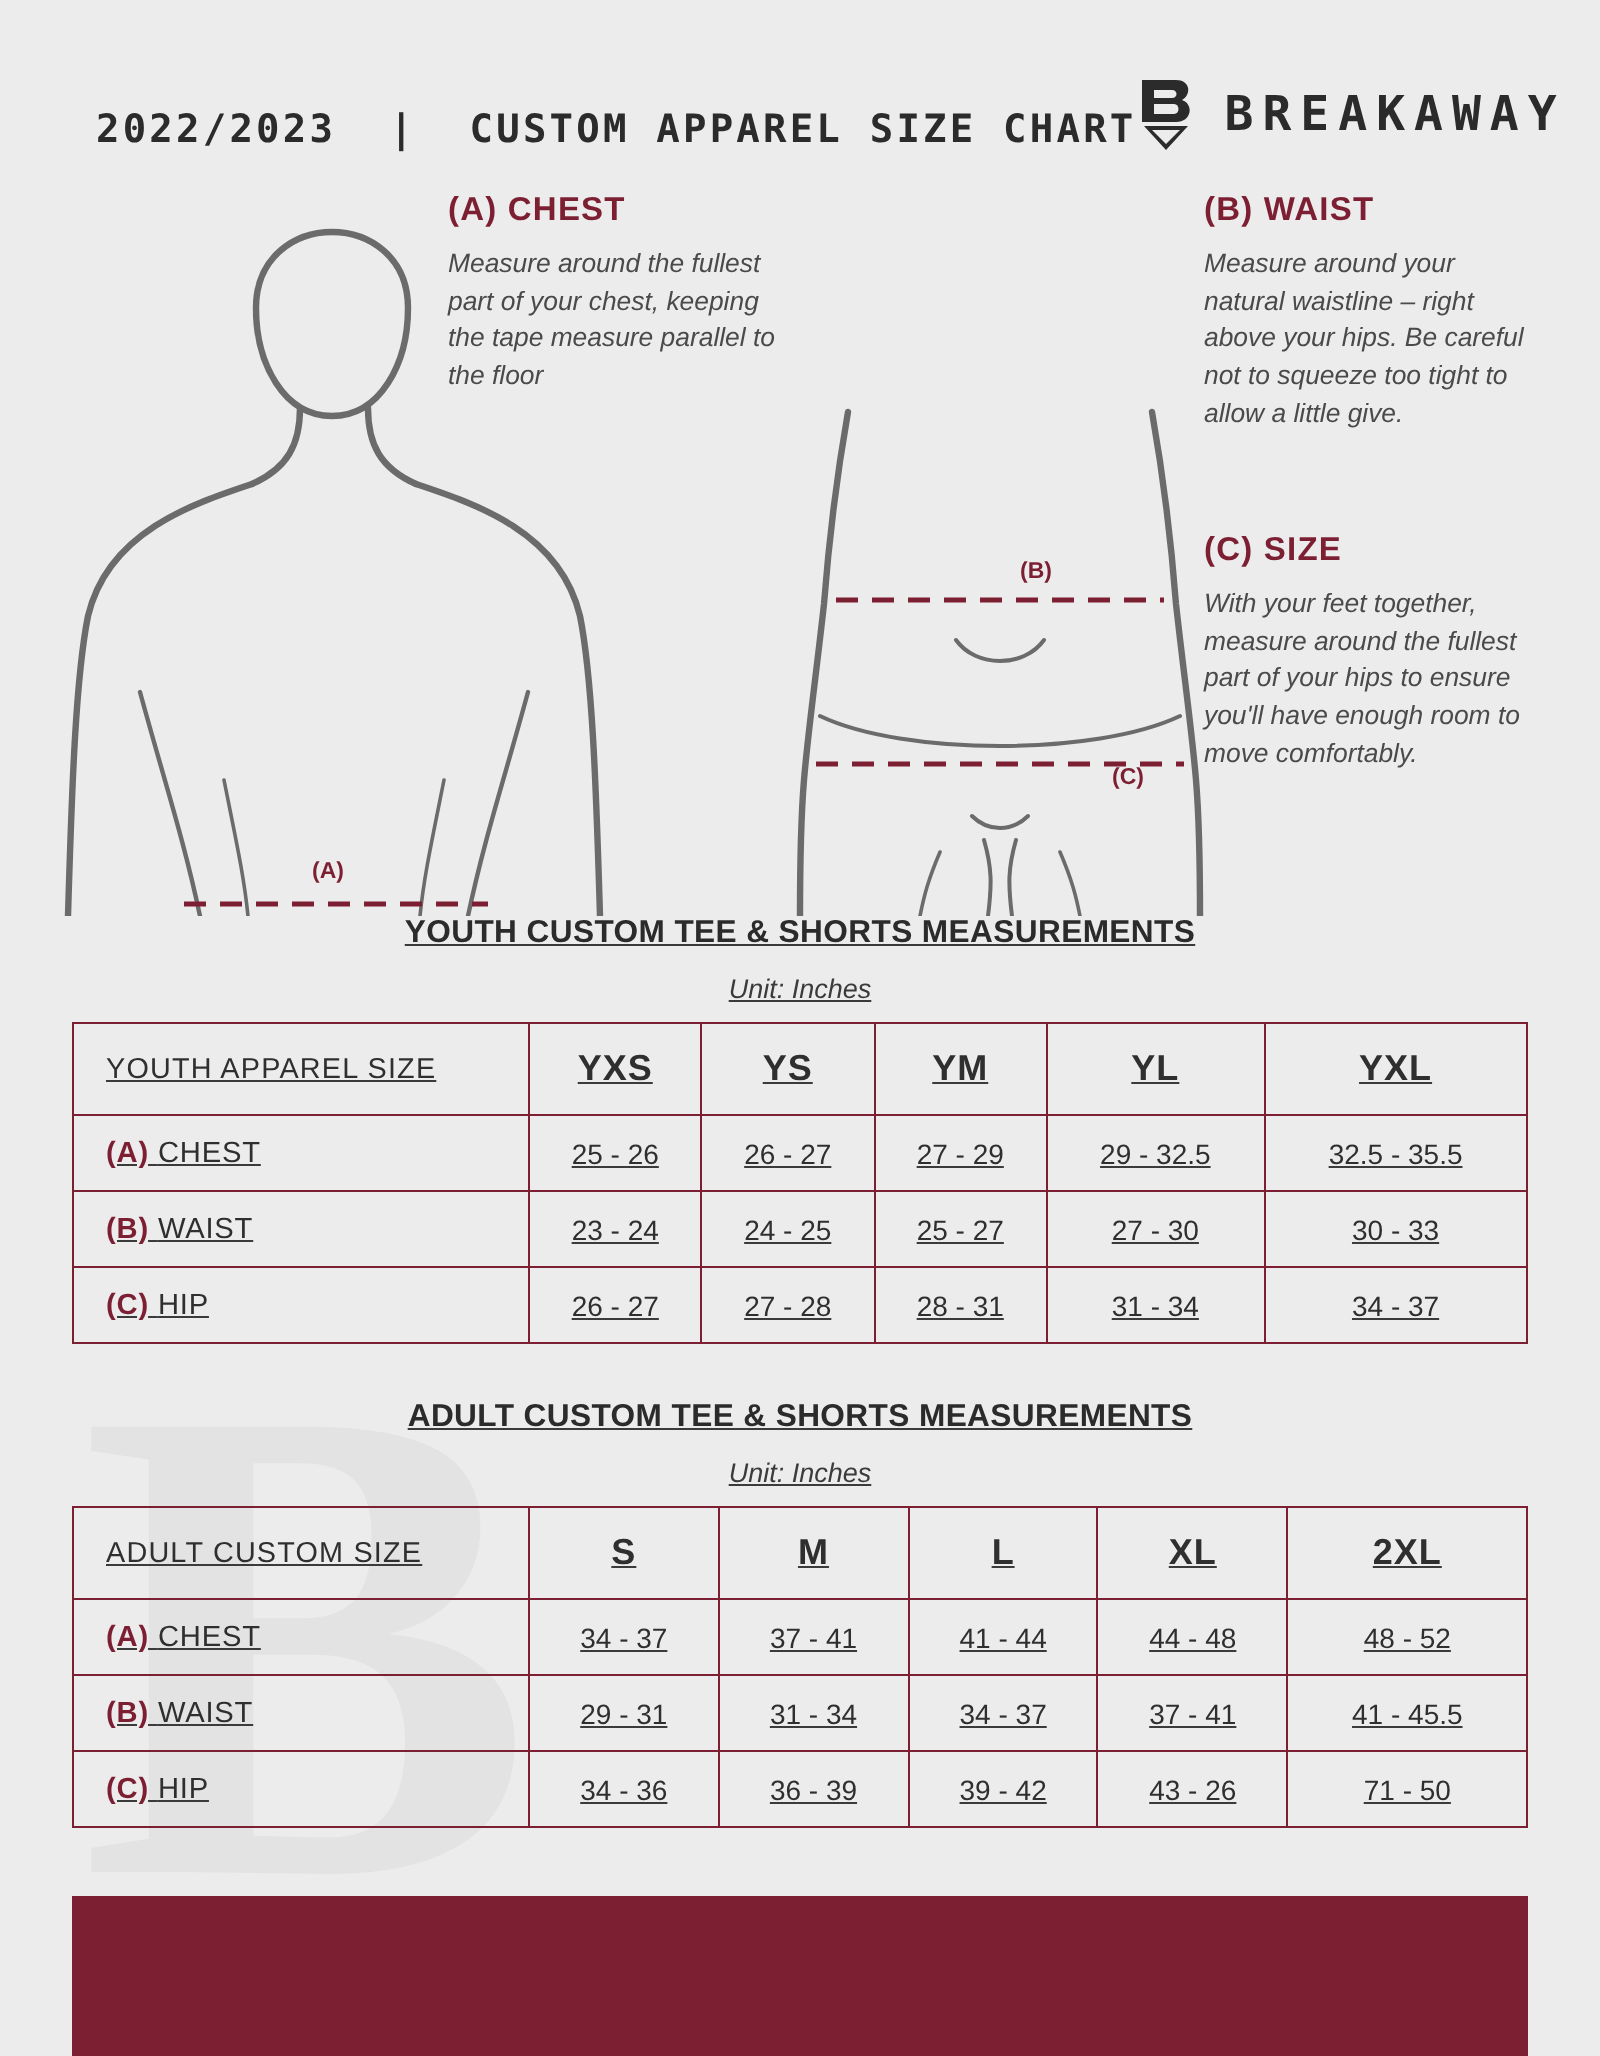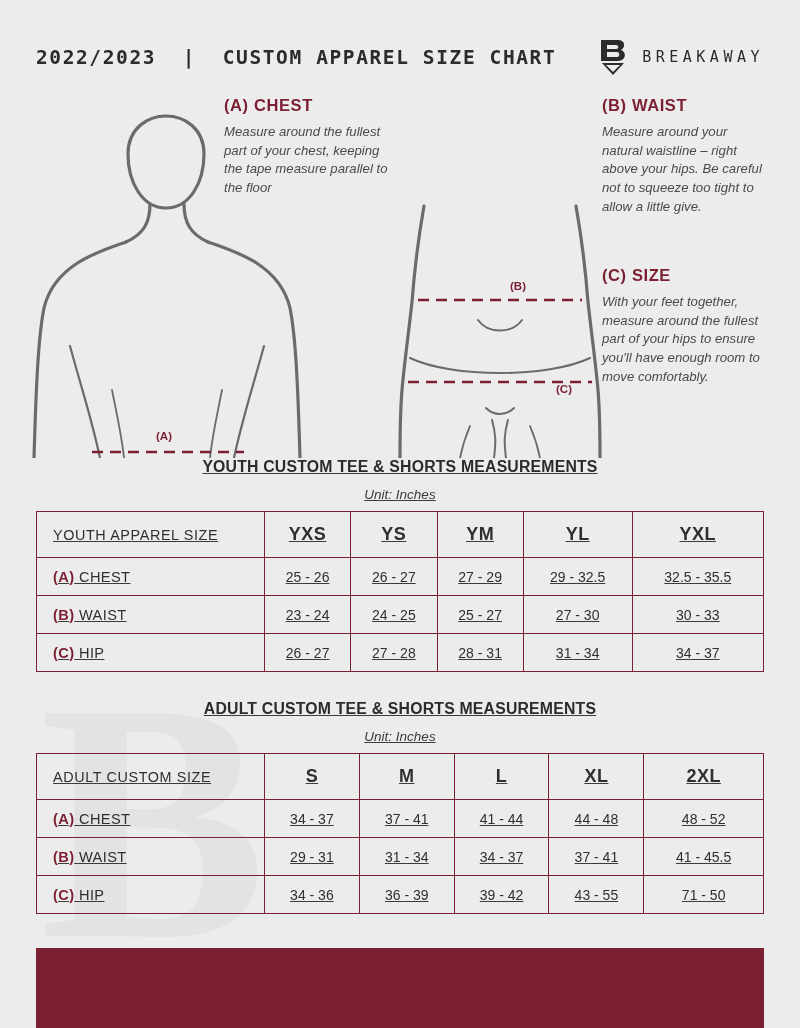--- a/index.html
+++ b/index.html
@@ -32,45 +32,45 @@
     letter-spacing: -10px;
     user-select: none;
     z-index: 0;
   }
 
   
   .header {
     position: relative;
     z-index: 2;
     display: flex;
-    align-items: center;
+    align-items: flex-end;
     justify-content: space-between;
-    padding: 38px 36px 0 36px;
+    padding: 38px 36px 0 48px;
   }
   .header-title {
     font-family: "DejaVu Sans Mono", monospace;
     font-size: 19.5px;
     font-weight: bold;
     letter-spacing: 1.6px;
     color: #2b2b2b;
     white-space: pre;
   }
   .brand {
     display: flex;
     align-items: center;
     gap: 14px;
   }
   .brand-mark {
     width: 30px; height: 38px;
     position: relative;
   }
   .brand-name {
     font-family: "DejaVu Sans Mono", monospace;
-    font-size: 15px;
-    font-weight: normal;
+    font-size: 24px;
+    font-weight: bold;
     letter-spacing: 4.5px;
     color: #2b2b2b;
   }
 
   
   .illus {
     position: relative;
     z-index: 2;
     height: 368px;
     margin-top: 14px;
@@ -340,21 +340,21 @@
           <td>31 - 34</td>
           <td>34 - 37</td>
           <td>37 - 41</td>
           <td>41 - 45.5</td>
         </tr>
         <tr>
           <td class="lbl"><span class="k">(C)</span> <span>HIP</span></td>
           <td>34 - 36</td>
           <td>36 - 39</td>
           <td>39 - 42</td>
-          <td>43 - 55</td>
+          <td>43 - 26</td>
           <td>71 - 50</td>
         </tr>
       </tbody>
     </table>
   </div>
 
   <div class="footer-bar"></div>
 </div>
 
 </body></html>

